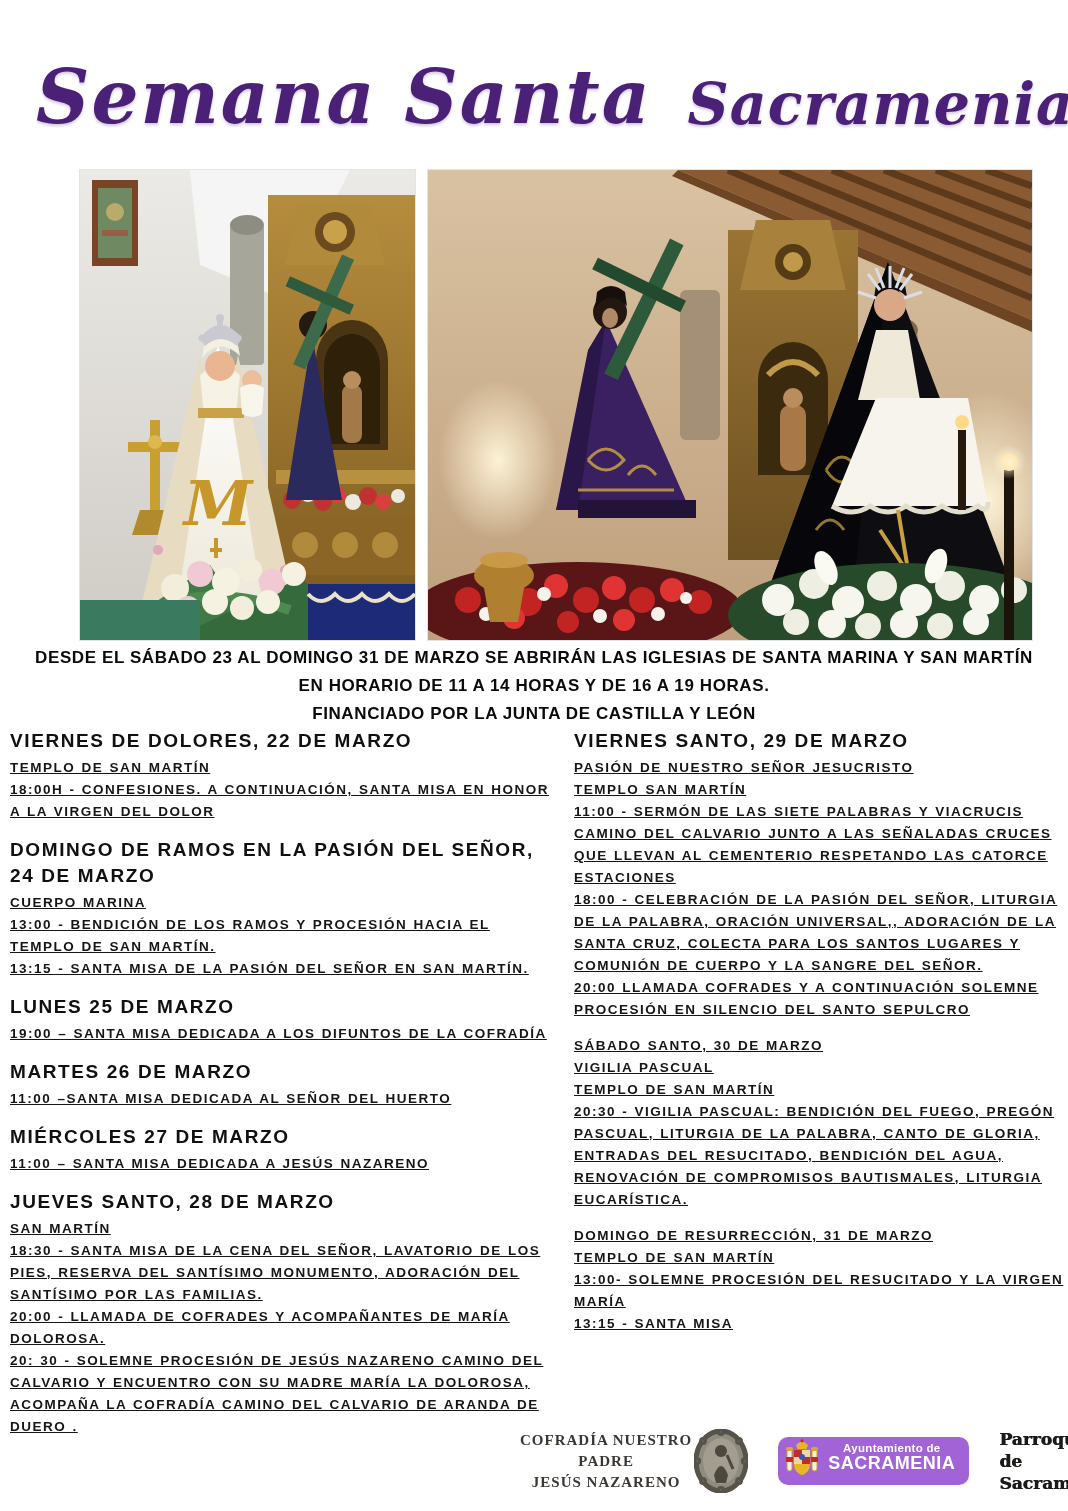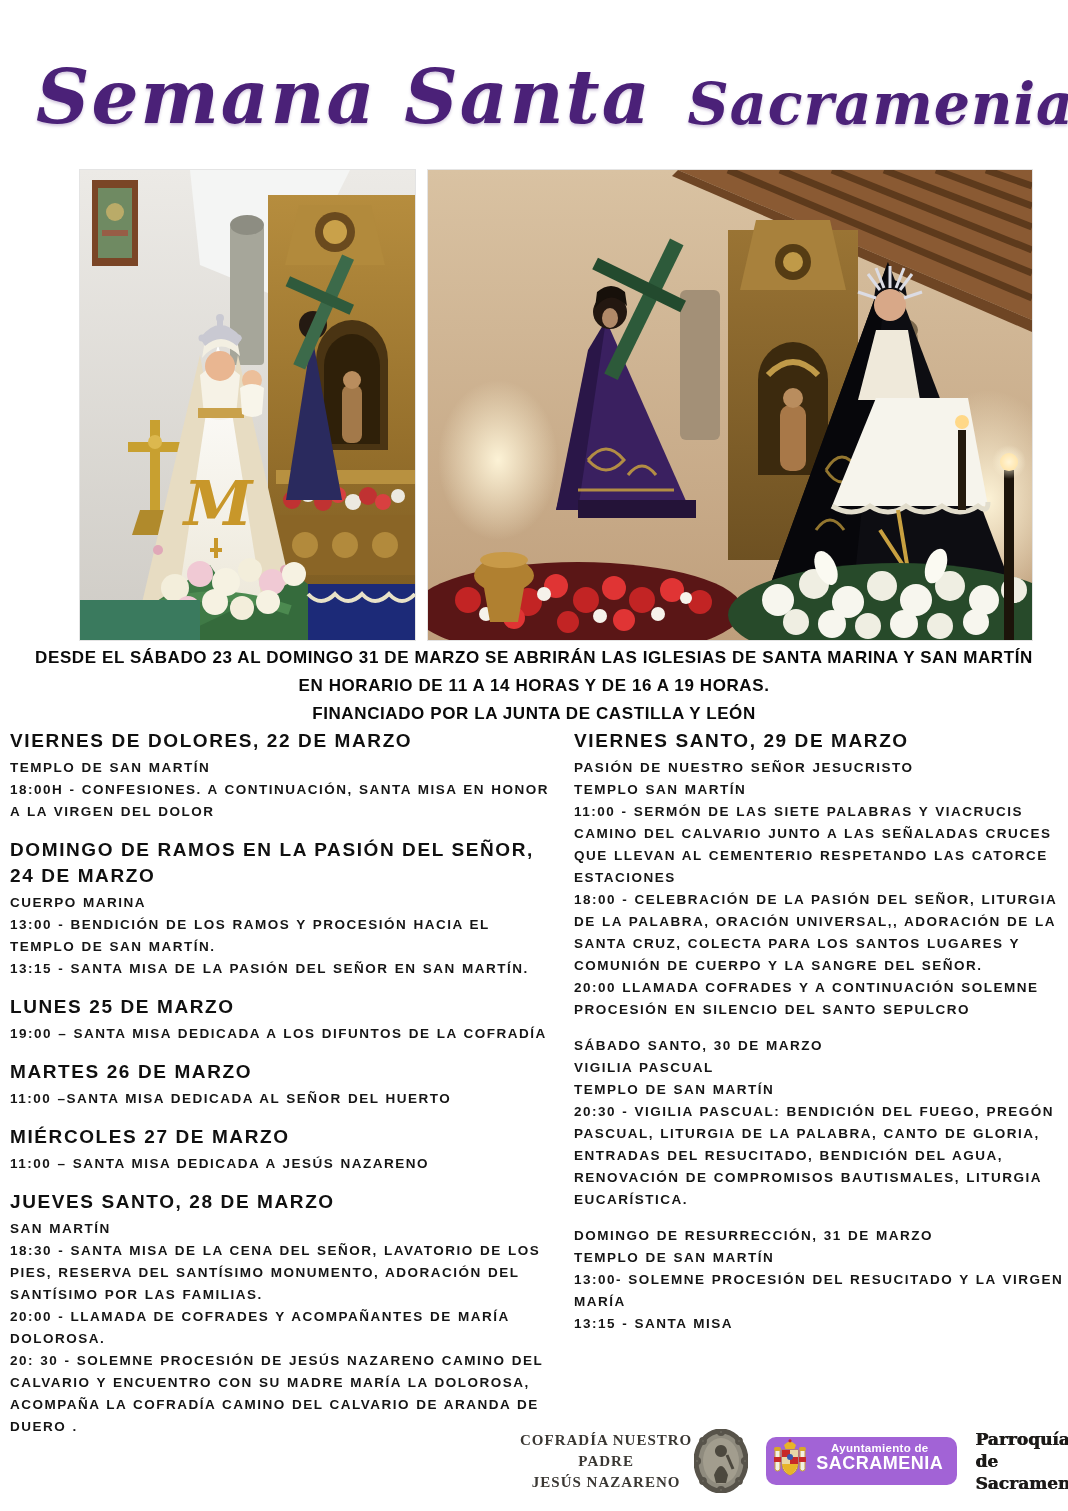--- a/index.html
+++ b/index.html
@@ -35,26 +35,26 @@
   .columns{display:flex;gap:24px;padding-left:10px;}
   .col-left{width:540px;}
   .col-right{width:492px;}
   .sec{margin:0 0 14px 0;}
   .sec-heading{
     margin:0 0 3px 0;font-size:19px;line-height:26px;font-weight:bold;
     letter-spacing:1.6px;color:#101010;
   }
   .sec-line{
     margin:0;font-size:13.5px;line-height:22px;font-weight:bold;
-    letter-spacing:1.5px;word-spacing:1px;color:#151515;
+    letter-spacing:1.5px;word-spacing:1px;color:#151515;text-decoration:underline;
   }
   
   .footer{
     position:absolute;top:1428px;left:520px;right:18px;
-    display:flex;align-items:center;justify-content:space-between;gap:18px;
+    display:flex;align-items:center;justify-content:space-between;gap:30px;
   }
   .cofradia{display:flex;align-items:center;gap:2px;}
   .cofradia-text{
     font-family:"Liberation Serif",serif;font-weight:bold;
     font-size:15px;line-height:21px;letter-spacing:1px;color:#3a3733;
     text-align:center;white-space:nowrap;
   }
   .ayto-badge{
     display:flex;align-items:center;gap:10px;
     background:#a263d6;border-radius:10px;padding:5px 14px 11px 8px;height:48px;

